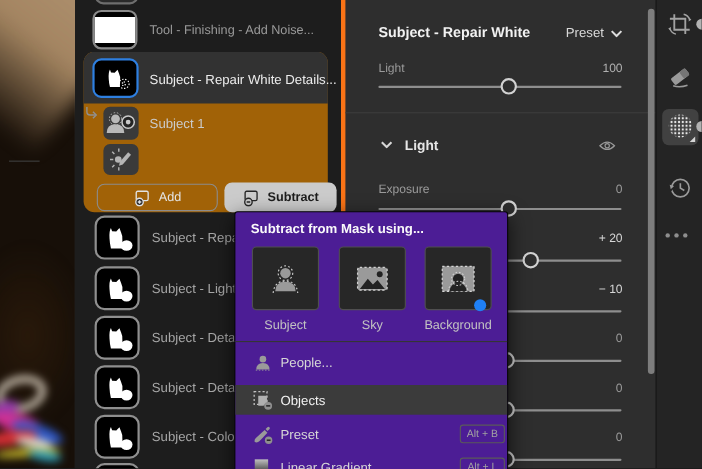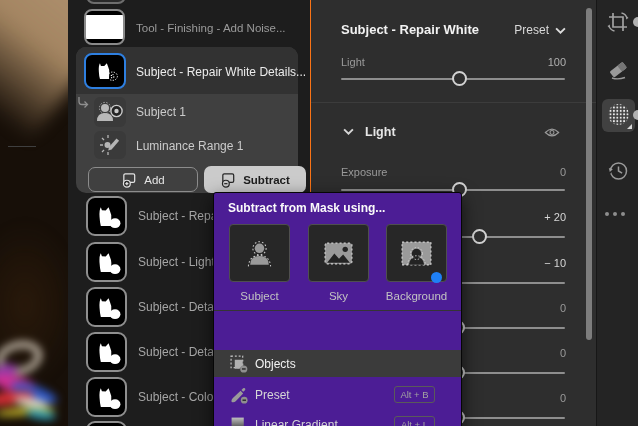--- a/index.html
+++ b/index.html
@@ -19,29 +19,29 @@
          transform:rotate(38deg); filter:blur(7px); }
   .glow { position:absolute; left:-20px; top:230px; width:110px; height:170px;
           background:radial-gradient(closest-side,#42291262,transparent); }
   .yarn { position:absolute; border-radius:50%; }
 
   
   #masksPanel { left:68px; top:0; width:242px; height:426px; background:#1d1d1d; z-index:3; }
   .thumb { position:absolute; border-radius:8px; background:#000; overflow:hidden; }
   .thumb svg { position:absolute; inset:0; width:100%; height:100%; }
   .mask-label { position:absolute; font-size:12px; color:#a6a6a6; white-space:nowrap; line-height:14px; }
-  #card { position:absolute; left:8px; top:47px; width:222px; height:146px; background:#404040; border-radius:10px; }
+  #card { position:absolute; left:8px; top:47px; width:222px; height:146px; background:#a16207; border-radius:10px; }
   #selRowBg { position:absolute; left:0; top:0; width:222px; height:47px; background:#323232; border-radius:10px 10px 0 0; }
   .btn { position:absolute; display:flex; align-items:center; justify-content:center; gap:6px;
          font-size:11.5px; border-radius:7px; cursor:default; }
   #addBtn { left:12px; top:120px; width:110px; height:25px; border:1px solid #8c8c8c; color:#e4e4e4; }
   #subBtn { left:128px; top:119px; width:102px; height:27px; background:#cbcbcb; color:#1d1d1d; font-weight:bold; }
 
   
-  #editPanel { left:310px; top:0; width:286px; height:426px; background:#2e2e2e; border-left:1px solid #f97316; z-index:1; }
+  #editPanel { left:310px; top:0; width:286px; height:426px; background:#2e2e2e; border-left:4px solid #f97316; z-index:1; }
   .lbl { position:absolute; font-size:11px; color:#9a9a9a; }
   .val { position:absolute; font-size:11px; color:#9a9a9a; right:30px; text-align:right; }
   .val.changed { color:#d6d6d6; }
   .track { position:absolute; left:30px; right:31px; height:2px; background:#8e8e8e; border-radius:1px; }
   .knob { position:absolute; width:15px; height:15px; border-radius:50%; border:2px solid #d2d2d2; background:#2e2e2e; }
   .divider { position:absolute; left:0; width:100%; height:1px; background:#3c3c3c; }
   #scrollbar { position:absolute; left:275px; top:8px; width:6px; height:332px; background:#7d7d7d; border-radius:3px; }
 
   
   #toolbar { left:596px; top:0; width:42px; height:426px; background:#242424; border-left:1px solid #171717; z-index:2; }
@@ -55,21 +55,21 @@
               box-shadow:0 6px 18px rgba(0,0,0,.65); }
   #ddTitle { position:absolute; left:14px; top:8px; font-size:12px; font-weight:bold; color:#fafafa; }
   .tile { position:absolute; top:31px; width:61px; height:58px; background:#272727;
           border:1px solid #4f4f4f; border-radius:4px; display:flex; align-items:center; justify-content:center; }
   .tile-label { position:absolute; top:97px; width:79px; text-align:center; font-size:11.5px; color:#c2c2c2; }
   .menu-item { position:absolute; left:0; width:247px; height:27px; display:flex; align-items:center; }
   .menu-item .mi-icon { margin-left:16px; width:18px; height:18px; flex:none; }
   .menu-item .mi-label { margin-left:7px; font-size:12px; color:#d6d6d6; }
   .menu-item.hl { background:#3b3b3b; }
   .menu-item.hl .mi-label { color:#f2f2f2; }
-  .kbd { position:absolute; right:26px; top:5px; width:41px; height:17px; border:1px solid #5a5a5a;
+  .kbd { position:absolute; right:2px; top:5px; width:41px; height:17px; border:1px solid #5a5a5a;
          border-radius:3px; font-size:9.5px; color:#a2a2a2; display:flex; align-items:center; justify-content:center;text-align:right; }
 </style>
 </head>
 <body>
 
 <div id="app">
 
   <div id="photo" class="abs">
     <div class="blurwrap">
       <div class="tan"></div>
@@ -132,21 +132,20 @@
             <line x1="6" y1="14" x2="9" y2="14"></line>
               <line x1="8" y1="7" x2="10" y2="9"></line>
             <line x1="14" y1="4" x2="14" y2="7"></line>
               <line x1="8" y1="21" x2="10" y2="19"></line>
             <line x1="14" y1="24" x2="14" y2="21"></line>
           </g>
           <circle cx="13.5" cy="14" r="3" fill="#b5b5b5"></circle>
           <path d="M15 16 L22.5 7.5 l2.6 2.2 -7.5 8.9 -3.4 1 z" fill="#b5b5b5"></path>
         </svg>
       </div>
-      <div class="mask-label" style="left:60px;top:92px;color:#cbcbcb;">Luminance Range 1</div>
 
       <div id="subBtn" class="btn">
         <svg width="17" height="17" viewBox="0 0 18 18">
           <rect x="3" y="3" width="11.5" height="9" rx="1.5" fill="none" stroke="#262626" stroke-width="1.3"></rect>
           <circle cx="6.2" cy="13.4" r="3.6" fill="#cbcbcb" stroke="#262626" stroke-width="1.3"></circle>
           <line x1="4.5" y1="13.4" x2="7.9" y2="13.4" stroke="#262626" stroke-width="1.3"></line>
         </svg>
         <span>Subtract</span>
       </div>
       <div id="addBtn" class="btn">
@@ -341,20 +340,28 @@
       </svg>
     </div>
     <div class="abs" style="left:217px;top:79px;width:11px;height:11px;border-radius:50%;background:#1f80f5;z-index:2;"></div>
 
     <div class="tile-label" style="left:6px;">Subject</div>
     <div class="tile-label" style="left:85px;">Sky</div>
     <div class="tile-label" style="left:163px;">Background</div>
 
     <div class="abs" style="left:0;top:117px;width:247px;height:1px;background:#353535;"></div>
 
+    <div class="menu-item" style="top:123px;">
+      <svg class="mi-icon" viewBox="0 0 18 18">
+        <circle cx="9" cy="5.5" r="3" fill="#9a9a9a"></circle>
+        <path d="M3 15 q0 -6 6 -6 q6 0 6 6 z" fill="#9a9a9a"></path>
+        <path d="M2.5 15.5 h13" stroke="#9a9a9a" stroke-width="0.8" stroke-dasharray="1.4 1.4" fill="none"></path>
+      </svg>
+      <span class="mi-label">People...</span>
+    </div>
 
     <div class="menu-item hl" style="top:157px;">
       <svg class="mi-icon" viewBox="0 0 17 17">
         <rect x="1" y="1" width="11" height="11" fill="none" stroke="#c2c2c2" stroke-width="1.1" stroke-dasharray="1.8 1.8"></rect>
         <path d="M4.5 4.5 h7.5 v5.5 l-3 3 h-4.5 z" fill="#b0b0b0"></path>
         <circle cx="13" cy="13.2" r="3.4" fill="#8f8f8f"></circle>
         <rect x="11.3" y="12.6" width="3.5" height="1.2" fill="#1f1f1f"></rect>
       </svg>
       <span class="mi-label">Objects</span>
     </div>

